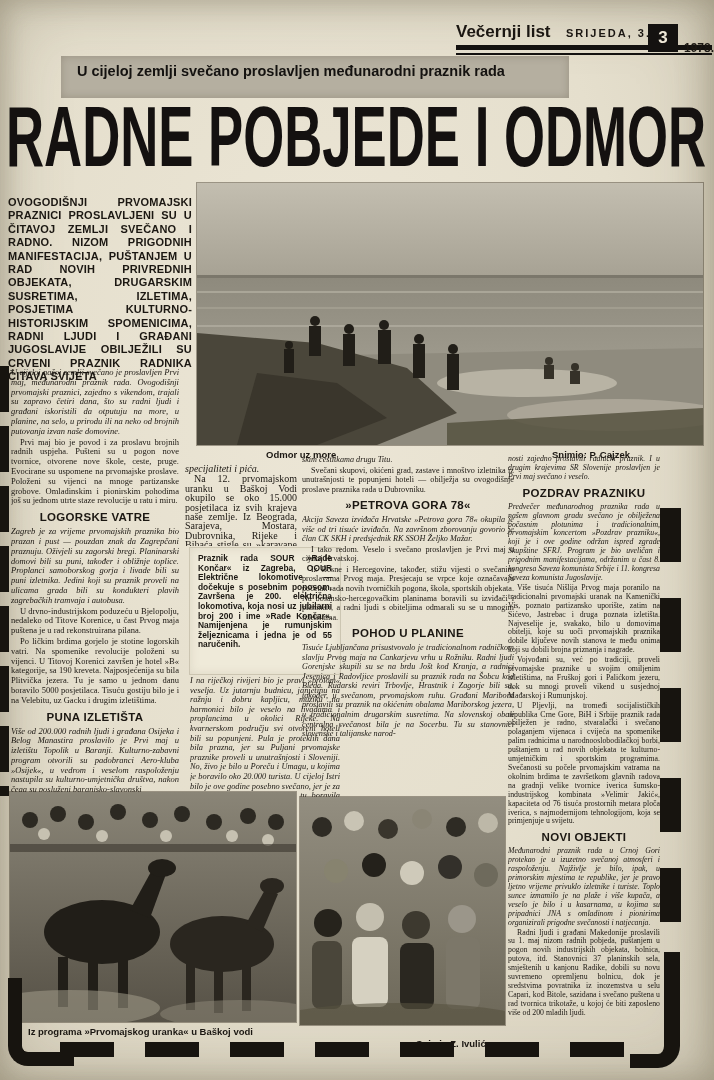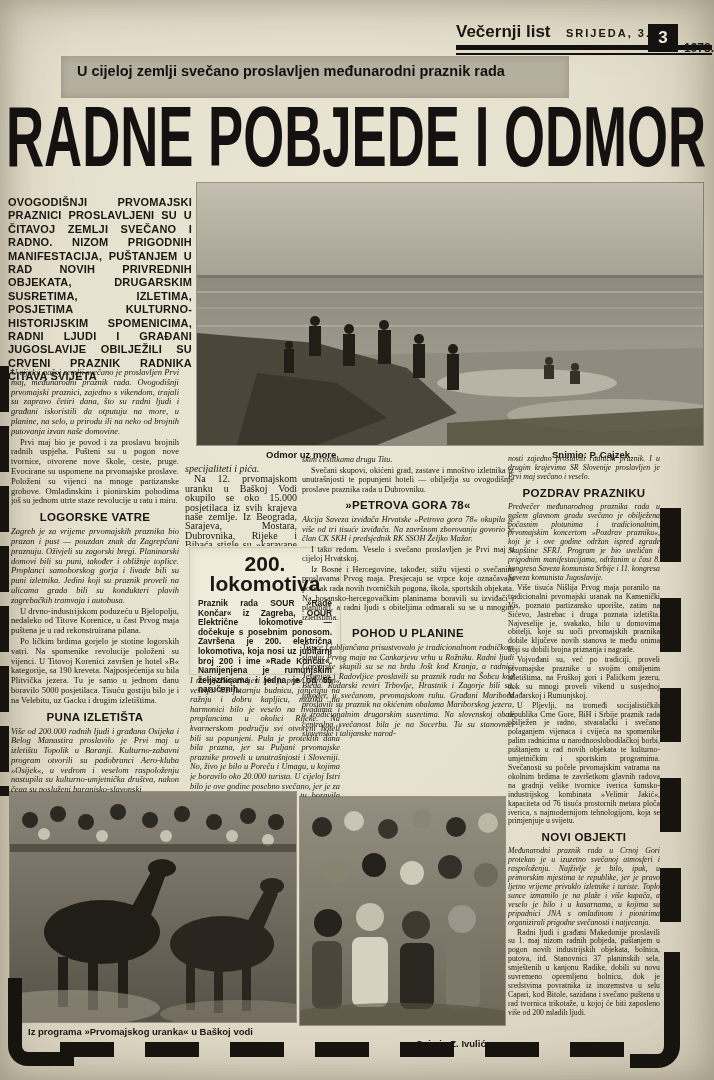--- a/index.html
+++ b/index.html
@@ -137,24 +137,20 @@
     <div class="sub">PUNA IZLETIŠTA</div>
     <p class="noind">Više od 200.000 radnih ljudi i građana Osijeka i Belog Manastira proslavilo je Prvi maj u izletištu Topolik u Baranji. Kulturno-zabavni program otvorili su padobranci Aero-kluba »Osijek«, u vedrom i veselom raspoloženju nastupila su kulturno-umjetnička društva, nakon čega su posluženi baranjsko-slavonski</p>
   </div>
 
   <div class="abs bodycol col2a" style="left:185px;top:464px;width:112px;height:82px;">
     <p class="noind">specijaliteti i pića.</p>
     <p>Na 12. prvomajskom uranku u Baškoj Vodi okupilo se oko 15.000 posjetilaca iz svih krajeva naše zemlje. Iz Beograda, Sarajeva, Mostara, Dubrovnika, Rijeke i Bihaća stigle su »karavane prijateljstva i bratstva-jedinstva«.</p>
   </div>
 
   <div class="abs lokbox" style="left:190px;top:548px;width:134px;height:116px;">
-    <div class="lok-title">
-      <span>200.</span><br>
-      <span>lokomotiva</span>
-    </div>
     <p class="lok-body">Praznik rada SOUR »Rade Končar« iz Zagreba, OOUR Električne lokomotive — dočekuje s posebnim ponosom. Završena je 200. električna lokomotiva, koja nosi uz jubilarni broj 200 i ime »Rade Končar«. Namijenjena je rumunjskim željeznicama i jedna je od 55 naručenih.</p>
   </div>
 
   <div class="abs bodycol col2b" style="left:190px;top:676px;width:150px;height:122px;">
     <p class="noind">I na riječkoj rivijeri bio je pravi »prolom« veselja. Uz jutarnju budnicu, janjetinu na ražnju i dobru kapljicu, muziku na harmonici bilo je veselo na livadama i proplancima u okolici Rijeke. Na kvarnerskom području svi otvoreni hoteli bili su popunjeni. Pula je proteklih dana bila prazna, jer su Puljani prvomajske praznike proveli u unutrašnjosti i Sloveniji. No, živo je bilo u Poreču i Umagu, u kojima je boravilo oko 20.000 turista. U cijeloj Istri bilo je ove godine posebno svečano, jer je za vrijeme prvomajskih praznika tu boravila Štafeta mladosti, s rođendan-</p>
   </div>
 
   <div class="abs bodycol colC" style="left:302px;top:455px;width:212px;height:342px;">
     <p class="noind">skim čestitkama drugu Titu.</p>
     <p>Svečani skupovi, okićeni grad, zastave i mnoštvo izletnika iz unutrašnjosti te popunjeni hoteli — obilježja su ovogodišnje proslave praznika rada u Dubrovniku.</p>

